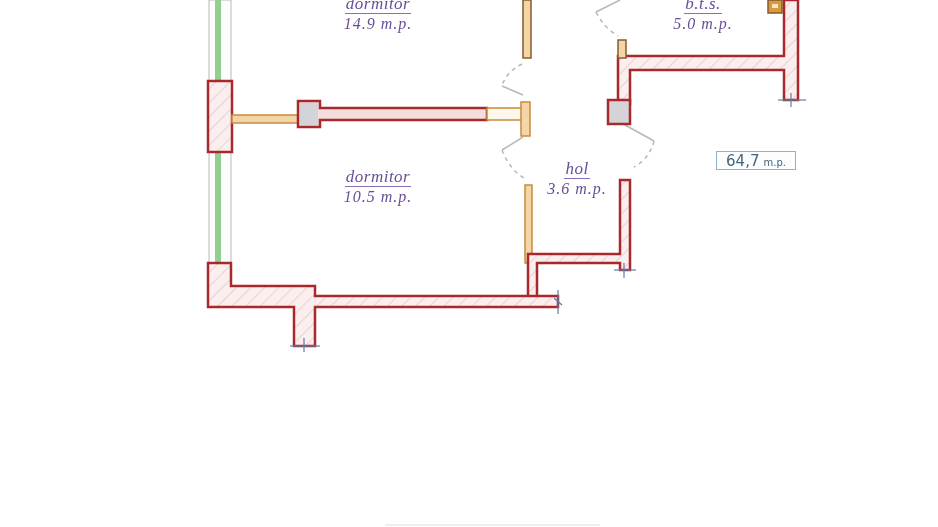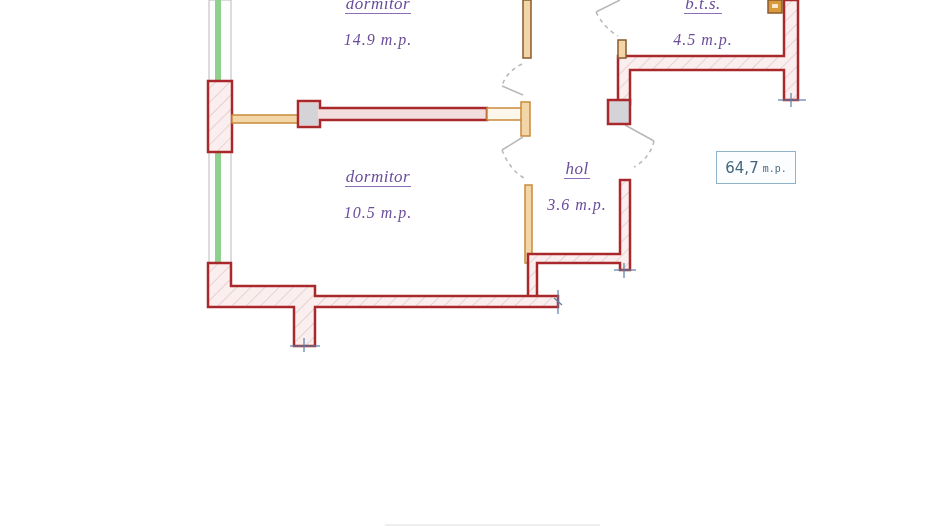--- a/index.html
+++ b/index.html
@@ -1,23 +1,23 @@
 <!DOCTYPE html>
 <html><head>
   <meta charset="utf-8">
   <style>
     html, body { margin: 0; padding: 0; background: #ffffff; }
     body { width: 938px; height: 527px; position: relative; overflow: hidden; font-family: "Liberation Serif", serif; }
     svg.plan { position: absolute; left: 0; top: 0; width: 938px; height: 527px; }
     .room-label { position: absolute; text-align: center; color: #6a4d9a; font-family: "Liberation Serif", serif; font-style: italic; line-height: 1; }
     .room-label .name { display: inline-block; font-size: 17px; border-bottom: 1.5px solid #8a6fb8; padding: 0 1px 1px; letter-spacing: 0.5px; }
-    .room-label .area { display: block; font-size: 16px; margin-top: 18px; letter-spacing: 1px; }
-    .total-box { position: absolute; left: 716px; top: 151px; width: 80px; height: 33px; border: 1.5px solid #8fb3c9; background: #fbfdfe; box-sizing: border-box; display: flex; align-items: center; justify-content: center; color: #45667d; font-family: "DejaVu Sans", sans-serif; }
+    .room-label .area { display: block; font-size: 16px; margin-top: 2px; letter-spacing: 1px; }
+    .total-box { position: absolute; left: 716px; top: 151px; width: 80px; height: 19px; border: 1.5px solid #8fb3c9; background: #fbfdfe; box-sizing: border-box; display: flex; align-items: center; justify-content: center; color: #45667d; font-family: "DejaVu Sans", sans-serif; }
     .total-box .num { font-size: 15px; }
-    .total-box .unit { font-size: 10px; margin-left: 4px; margin-top: 3px; font-family: Liberation Mono, monospace; }
+    .total-box .unit { font-size: 10px; margin-left: 4px; margin-top: 3px; }
   </style>
 </head>
 <body>
 
 <svg class="plan" viewBox="0 0 938 527" xmlns="http://www.w3.org/2000/svg">
   <defs>
     <pattern id="hatch" patternUnits="userSpaceOnUse" width="10" height="10" patternTransform="rotate(45)">
       <rect width="10" height="10" fill="#fbeeee"></rect>
       <line x1="0" y1="0" x2="0" y2="10" stroke="#c9a8a8" stroke-width="0.8"></line>
     </pattern>
@@ -81,21 +81,21 @@
   <line x1="385" y1="525" x2="600" y2="525" stroke="#eeeeee" stroke-width="2"></line>
 </svg>
 
 <div class="room-label" style="left:330px; top:-5px; width:96px;">
   <span class="name">dormitor</span>
   <span class="area">14.9  m.p.</span>
 </div>
 
 <div class="room-label" style="left:658px; top:-5px; width:90px;">
   <span class="name">b.t.s.</span>
-  <span class="area">4.5  m.p.</span>
+  <span class="area">5.0  m.p.</span>
 </div>
 
 <div class="room-label" style="left:330px; top:168px; width:96px;">
   <span class="name">dormitor</span>
   <span class="area">10.5  m.p.</span>
 </div>
 
 <div class="room-label" style="left:540px; top:160px; width:74px; text-align:center;">
   <span class="name">hol</span>
   <span class="area">3.6  m.p.</span>

